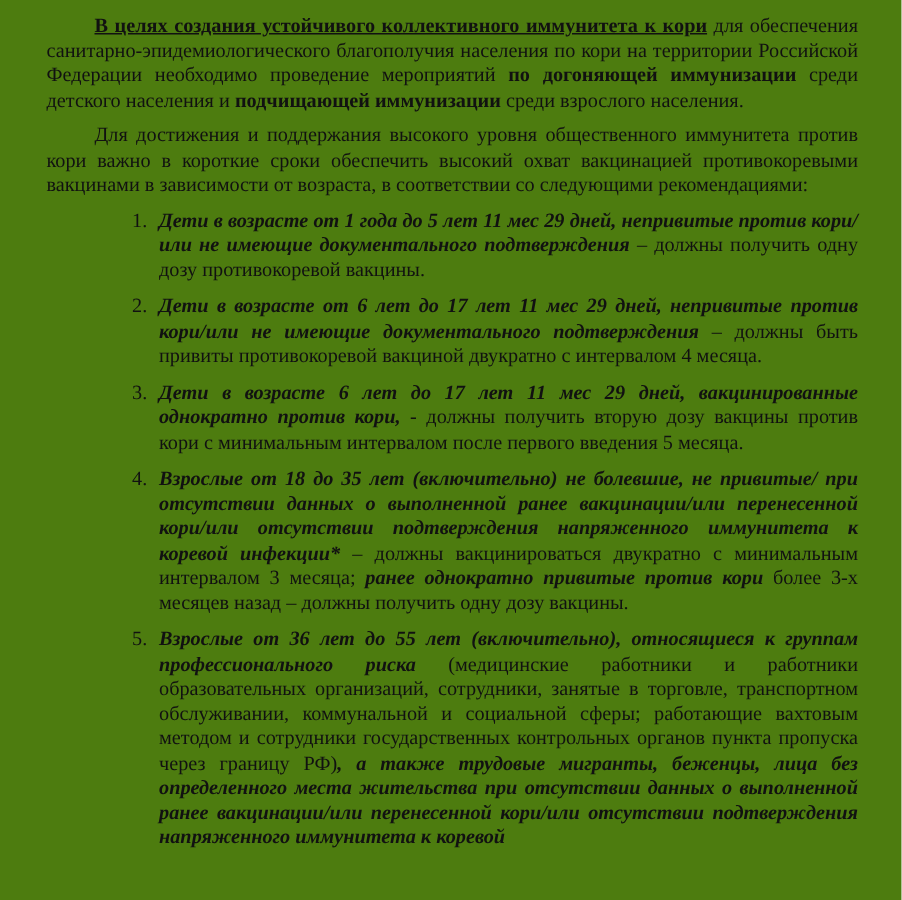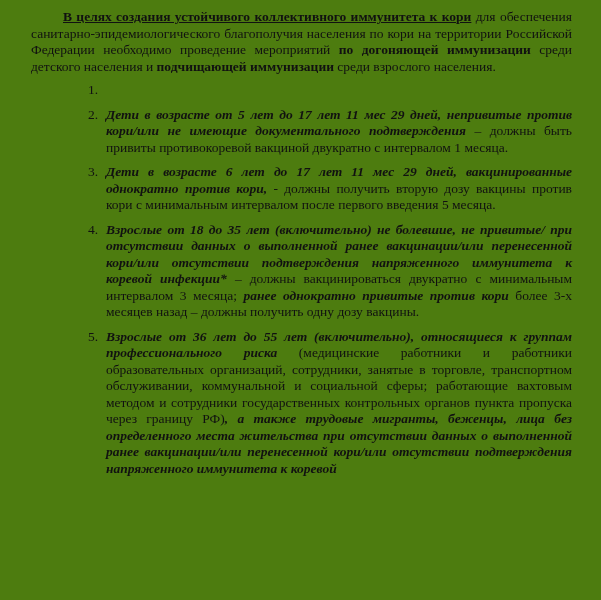--- a/index.html
+++ b/index.html
@@ -39,30 +39,32 @@
     text-align: justify;
   }
 </style>
 </head>
 <body>
 
 <div class="page">
 
   <p class="para indent"><span class="b u">В целях создания устойчивого коллективного иммунитета к кори</span><span> для обеспечения санитарно-эпидемиологического благополучия населения по кори на территории Российской Федерации необходимо проведение мероприятий </span><span class="b">по догоняющей иммунизации</span><span> среди детского населения и </span><span class="b">подчищающей иммунизации</span><span> среди взрослого населения.</span></p>
 
+  <p class="para indent"><span>Для достижения и поддержания высокого уровня общественного иммунитета против кори важно в короткие сроки обеспечить высокий охват вакцинацией противокоревыми вакцинами в зависимости от возраста, в соответствии со следующими рекомендациями:</span></p>
 
   <div class="list">
 
     <div class="li">
       <span class="num">1.</span>
+      <div class="itext"><span class="bi">Дети в возрасте от 1 года до 5 лет 11 мес 29 дней, непривитые против кори/или не имеющие документального подтверждения</span><span> – должны получить одну дозу противокоревой вакцины.</span></div>
     </div>
 
     <div class="li">
       <span class="num">2.</span>
-      <div class="itext"><span class="bi">Дети в возрасте от 5 лет до 17 лет 11 мес 29 дней, непривитые против кори/или не имеющие документального подтверждения</span><span> – должны быть привиты противокоревой вакциной двукратно с интервалом 1 месяца.</span></div>
+      <div class="itext"><span class="bi">Дети в возрасте от 6 лет до 17 лет 11 мес 29 дней, непривитые против кори/или не имеющие документального подтверждения</span><span> – должны быть привиты противокоревой вакциной двукратно с интервалом 4 месяца.</span></div>
     </div>
 
     <div class="li">
       <span class="num">3.</span>
       <div class="itext"><span class="bi">Дети в возрасте 6 лет до 17 лет 11 мес 29 дней, вакцинированные однократно против кори,</span><span> - должны получить вторую дозу вакцины против кори с минимальным интервалом после первого введения 5 месяца.</span></div>
     </div>
 
     <div class="li">
       <span class="num">4.</span>
       <div class="itext"><span class="bi">Взрослые от 18 до 35 лет (включительно) не болевшие, не привитые/ при отсутствии данных о выполненной ранее вакцинации/или перенесенной кори/или отсутствии подтверждения напряженного иммунитета к коревой инфекции*</span><span> – должны вакцинироваться двукратно с минимальным интервалом 3 месяца; </span><span class="bi">ранее однократно привитые против кори</span><span> более 3-х месяцев назад – должны получить одну дозу вакцины.</span></div>

